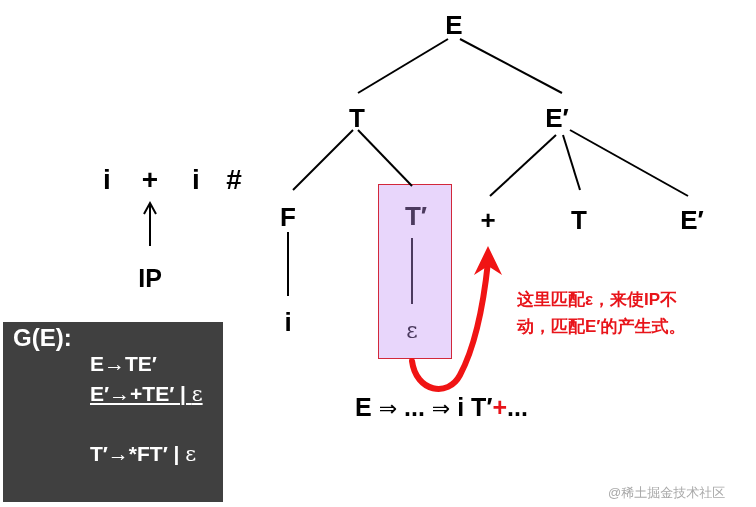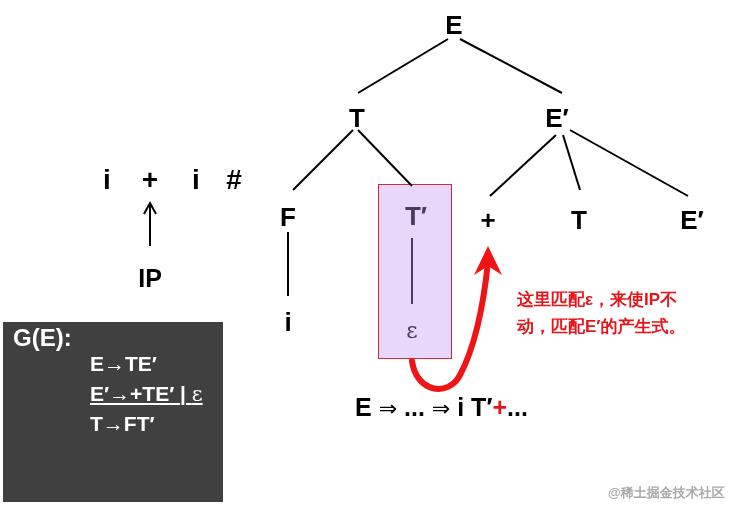--- a/index.html
+++ b/index.html
@@ -16,21 +16,21 @@
                background: #404040; color: #ffffff; font-weight: bold; }
     .grammar .title { position: absolute; left: 10px; top: 2px; font-size: 24px; }
     .grammar .rule { position: absolute; left: 39px; font-size: 21px; white-space: nowrap; margin-left: 48px; }
     .eps { font-family: "DejaVu Serif", serif; font-weight: normal; }
     .note { position: absolute; left: 517px; top: 286px; color: #e8141a; font-weight: bold;
             font-size: 17px; line-height: 27px; white-space: nowrap; }
     .derive { position: absolute; left: 355px; top: 393px; font-weight: bold; font-size: 25px;
               color: #000; white-space: nowrap; }
     .derive .red { color: #e8141a; }
     .derive .arrow { font-weight: normal; font-family: "DejaVu Sans", sans-serif; font-size: 22px; }
-    .watermark { position: absolute; left: 608px; top: 484px; font-size: 13px; color: #a9a9a9; white-space: nowrap; font-weight: bold; }
+    .watermark { position: absolute; left: 608px; top: 484px; font-size: 13px; color: #a9a9a9; white-space: nowrap; }
   </style>
 </head>
 <body>
 
 <div class="highlight"></div>
 
 <svg class="lines" width="756" height="507">
   <g stroke="#000" stroke-width="2" fill="none">
     <line x1="448" y1="39" x2="358" y2="93"></line>
     <line x1="460" y1="39" x2="562" y2="93"></line>
@@ -76,16 +76,16 @@
   <span class="arrow">⇒</span>
   <span>...</span>
   <span class="arrow">⇒</span>
   <span>i T′</span><span class="red">+</span><span>...</span>
 </div>
 
 <div class="grammar">
   <div class="title">G(E):</div>
   <div class="rule" style="top:30px;"><span>E→TE′</span></div>
   <div class="rule" style="top:60px;text-decoration:underline;"><span>E′→+TE′ | </span><span class="eps">ε</span></div>
-  <div class="rule" style="top:90px;"><span>T→FT′</span></div>
+  <div class="rule" style="top:120px;"><span>T′→*FT′ | </span><span class="eps">ε</span></div>
 </div>
 
 <div class="watermark">@稀土掘金技术社区</div>
 
 </body></html>

